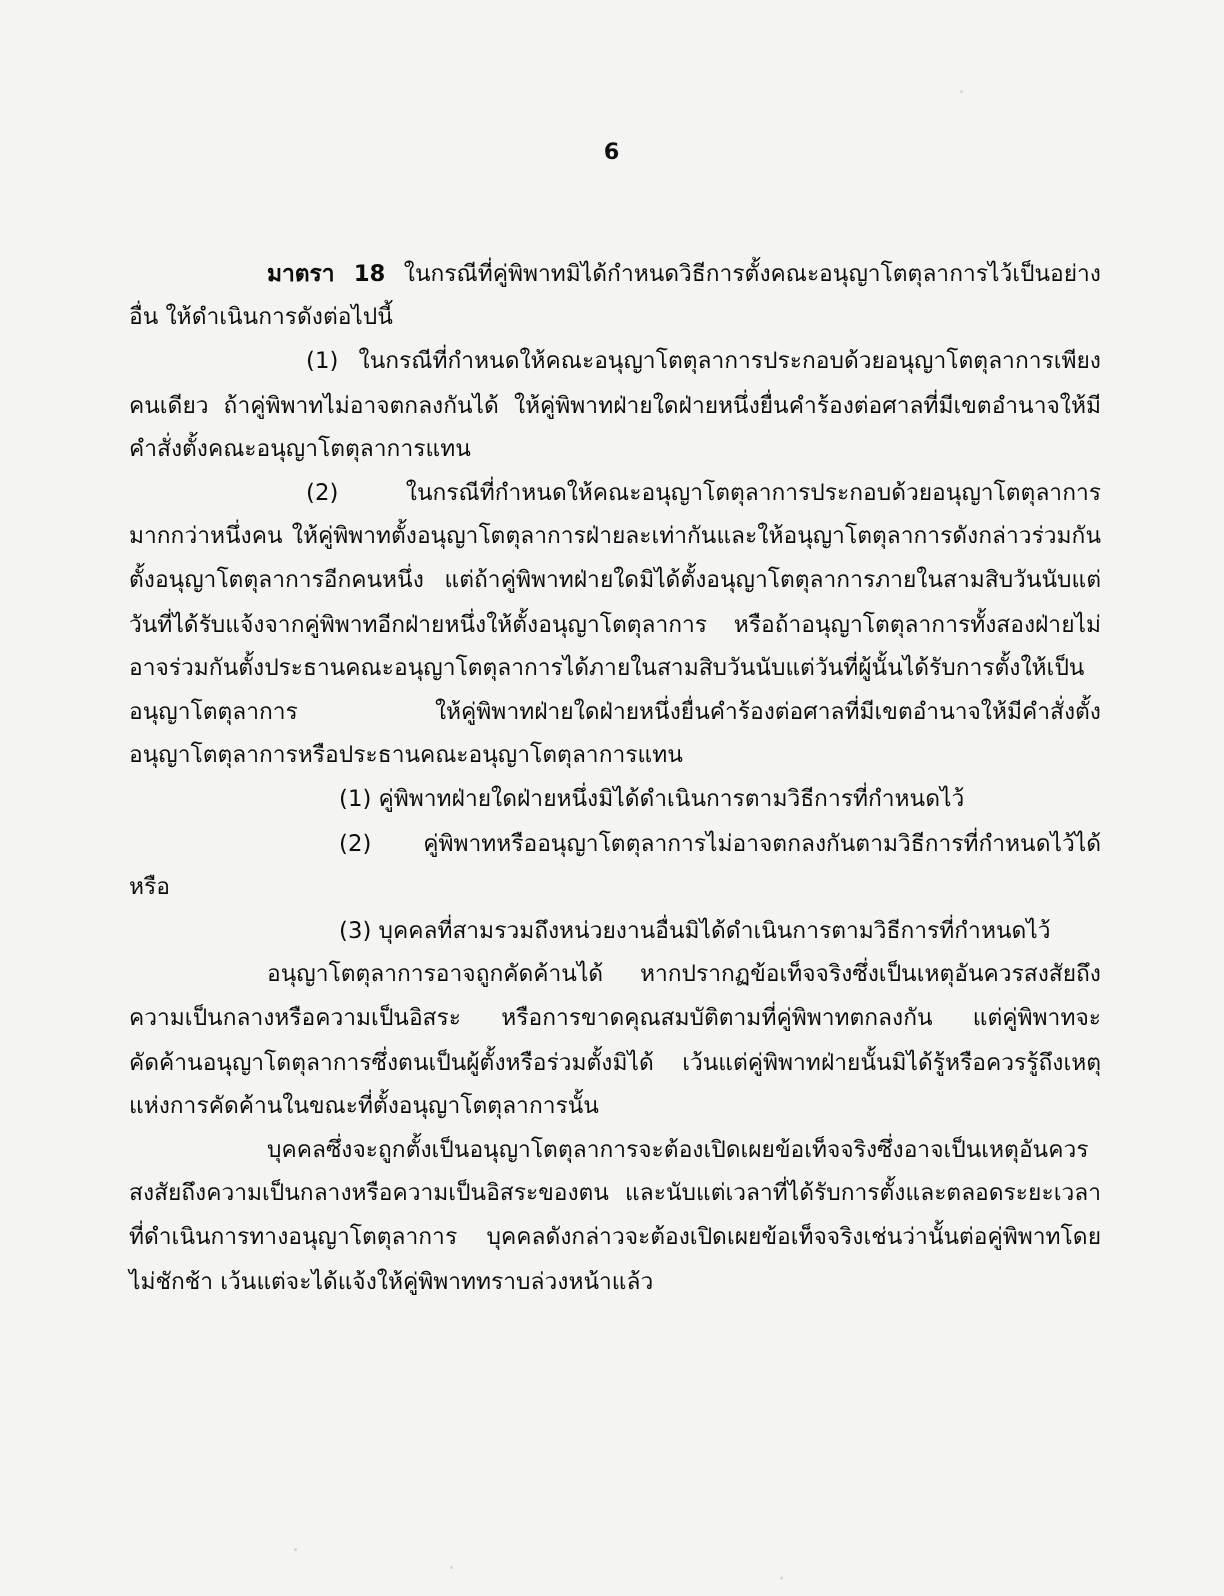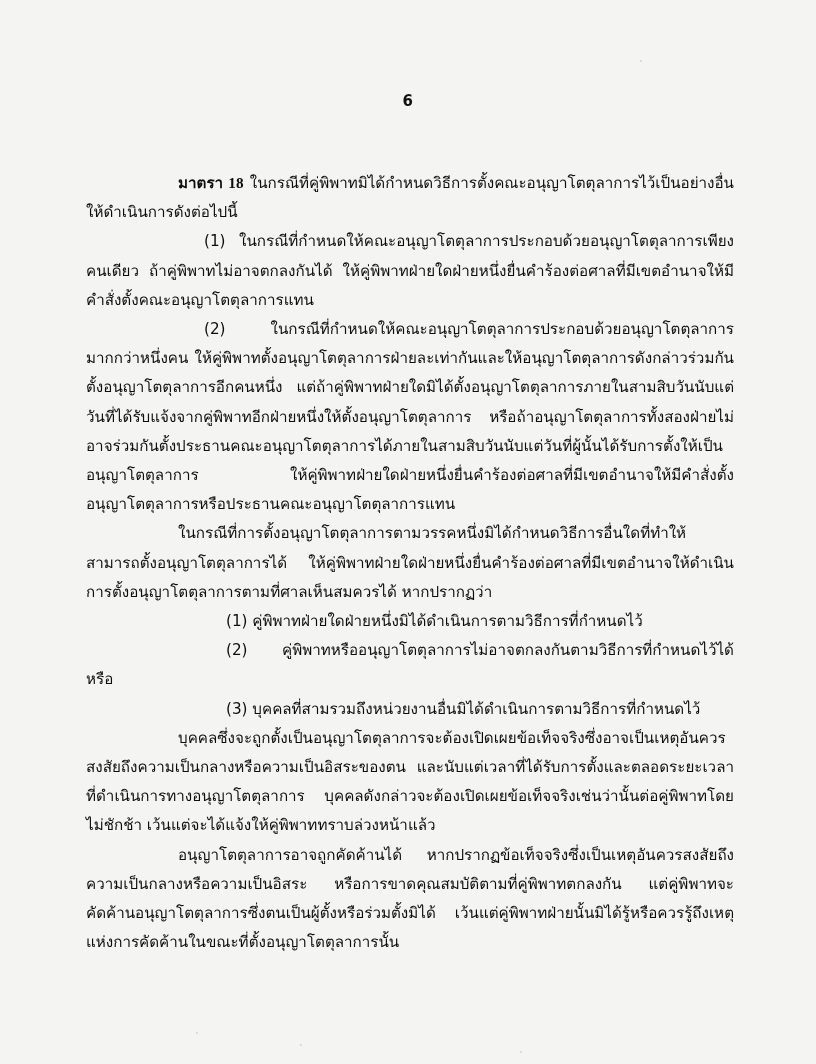--- a/index.html
+++ b/index.html
@@ -52,21 +52,20 @@
     text-indent: 92px;
   }
   .indent-2 {
     text-indent: 118px;
   }
   .indent-3 {
     text-indent: 140px;
   }
   .heading-run {
     font-weight: bold;
-    font-family: Liberation Serif, serif;
   }
   .noise-dot {
     position: absolute;
     background: #c9c9c5;
     width: 2px;
     height: 2px;
     border-radius: 50%;
     opacity: 0.75;
   }
 </style>
@@ -78,32 +77,31 @@
   <div class="page-number">6</div>
 
   <div class="body-text">
 
     <p class="para indent-1"><span class="heading-run">มาตรา 18</span><span>  ในกรณีที่คู่พิพาทมิได้กำหนดวิธีการตั้งคณะอนุญาโตตุลาการไว้เป็นอย่างอื่น ให้ดำเนินการดังต่อไปนี้</span></p>
 
     <p class="para indent-2">(1)   ในกรณีที่กำหนดให้คณะอนุญาโตตุลาการประกอบด้วยอนุญาโตตุลาการเพียงคนเดียว ถ้าคู่พิพาทไม่อาจตกลงกันได้ ให้คู่พิพาทฝ่ายใดฝ่ายหนึ่งยื่นคำร้องต่อศาลที่มีเขตอำนาจให้มีคำสั่งตั้งคณะอนุญาโตตุลาการแทน</p>
 
     <p class="para indent-2">(2)   ในกรณีที่กำหนดให้คณะอนุญาโตตุลาการประกอบด้วยอนุญาโตตุลาการมากกว่าหนึ่งคน ให้คู่พิพาทตั้งอนุญาโตตุลาการฝ่ายละเท่ากันและให้อนุญาโตตุลาการดังกล่าวร่วมกันตั้งอนุญาโตตุลาการอีกคนหนึ่ง แต่ถ้าคู่พิพาทฝ่ายใดมิได้ตั้งอนุญาโตตุลาการภายในสามสิบวันนับแต่วันที่ได้รับแจ้งจากคู่พิพาทอีกฝ่ายหนึ่งให้ตั้งอนุญาโตตุลาการ หรือถ้าอนุญาโตตุลาการทั้งสองฝ่ายไม่อาจร่วมกันตั้งประธานคณะอนุญาโตตุลาการได้ภายในสามสิบวันนับแต่วันที่ผู้นั้นได้รับการตั้งให้เป็นอนุญาโตตุลาการ ให้คู่พิพาทฝ่ายใดฝ่ายหนึ่งยื่นคำร้องต่อศาลที่มีเขตอำนาจให้มีคำสั่งตั้งอนุญาโตตุลาการหรือประธานคณะอนุญาโตตุลาการแทน</p>
 
-    <p class="para indent-1">ในกรณีที่การตั้งอนุญาโตตุลาการตามวรรคหนึ่งมิได้กำหนดวิธีการอื่นใดที่ทำให้สามารถตั้งอนุญาโตตุลาการได้ ให้คู่พิพาทฝ่ายใดฝ่ายหนึ่งยื่นคำร้องต่อศาลที่มีเขตอำนาจให้ดำเนินการตั้งอนุญาโตตุลาการตามที่ศาลเห็นสมควรได้ หากปรากฏว่า</p>
 
     <p class="para indent-3 gap-top">(1)   คู่พิพาทฝ่ายใดฝ่ายหนึ่งมิได้ดำเนินการตามวิธีการที่กำหนดไว้</p>
 
     <p class="para indent-3">(2)   คู่พิพาทหรืออนุญาโตตุลาการไม่อาจตกลงกันตามวิธีการที่กำหนดไว้ได้ หรือ</p>
 
     <p class="para indent-3">(3)   บุคคลที่สามรวมถึงหน่วยงานอื่นมิได้ดำเนินการตามวิธีการที่กำหนดไว้</p>
 
 
+    <p class="para indent-1">อนุญาโตตุลาการอาจถูกคัดค้านได้ หากปรากฏข้อเท็จจริงซึ่งเป็นเหตุอันควรสงสัยถึงความเป็นกลางหรือความเป็นอิสระ หรือการขาดคุณสมบัติตามที่คู่พิพาทตกลงกัน แต่คู่พิพาทจะคัดค้านอนุญาโตตุลาการซึ่งตนเป็นผู้ตั้งหรือร่วมตั้งมิได้ เว้นแต่คู่พิพาทฝ่ายนั้นมิได้รู้หรือควรรู้ถึงเหตุแห่งการคัดค้านในขณะที่ตั้งอนุญาโตตุลาการนั้น</p>
+
     <p class="para indent-1">บุคคลซึ่งจะถูกตั้งเป็นอนุญาโตตุลาการจะต้องเปิดเผยข้อเท็จจริงซึ่งอาจเป็นเหตุอันควรสงสัยถึงความเป็นกลางหรือความเป็นอิสระของตน และนับแต่เวลาที่ได้รับการตั้งและตลอดระยะเวลาที่ดำเนินการทางอนุญาโตตุลาการ บุคคลดังกล่าวจะต้องเปิดเผยข้อเท็จจริงเช่นว่านั้นต่อคู่พิพาทโดยไม่ชักช้า เว้นแต่จะได้แจ้งให้คู่พิพาททราบล่วงหน้าแล้ว</p>
-
-    <p class="para indent-1">อนุญาโตตุลาการอาจถูกคัดค้านได้ หากปรากฏข้อเท็จจริงซึ่งเป็นเหตุอันควรสงสัยถึงความเป็นกลางหรือความเป็นอิสระ หรือการขาดคุณสมบัติตามที่คู่พิพาทตกลงกัน แต่คู่พิพาทจะคัดค้านอนุญาโตตุลาการซึ่งตนเป็นผู้ตั้งหรือร่วมตั้งมิได้ เว้นแต่คู่พิพาทฝ่ายนั้นมิได้รู้หรือควรรู้ถึงเหตุแห่งการคัดค้านในขณะที่ตั้งอนุญาโตตุลาการนั้น</p>
 
   </div>
 
   <div class="noise-dot" style="top:1032px; left:196px;"></div>
   <div class="noise-dot" style="top:1044px; left:300px;"></div>
   <div class="noise-dot" style="top:1051px; left:520px;"></div>
   <div class="noise-dot" style="top:60px; left:640px;"></div>
 
 </div>
 

